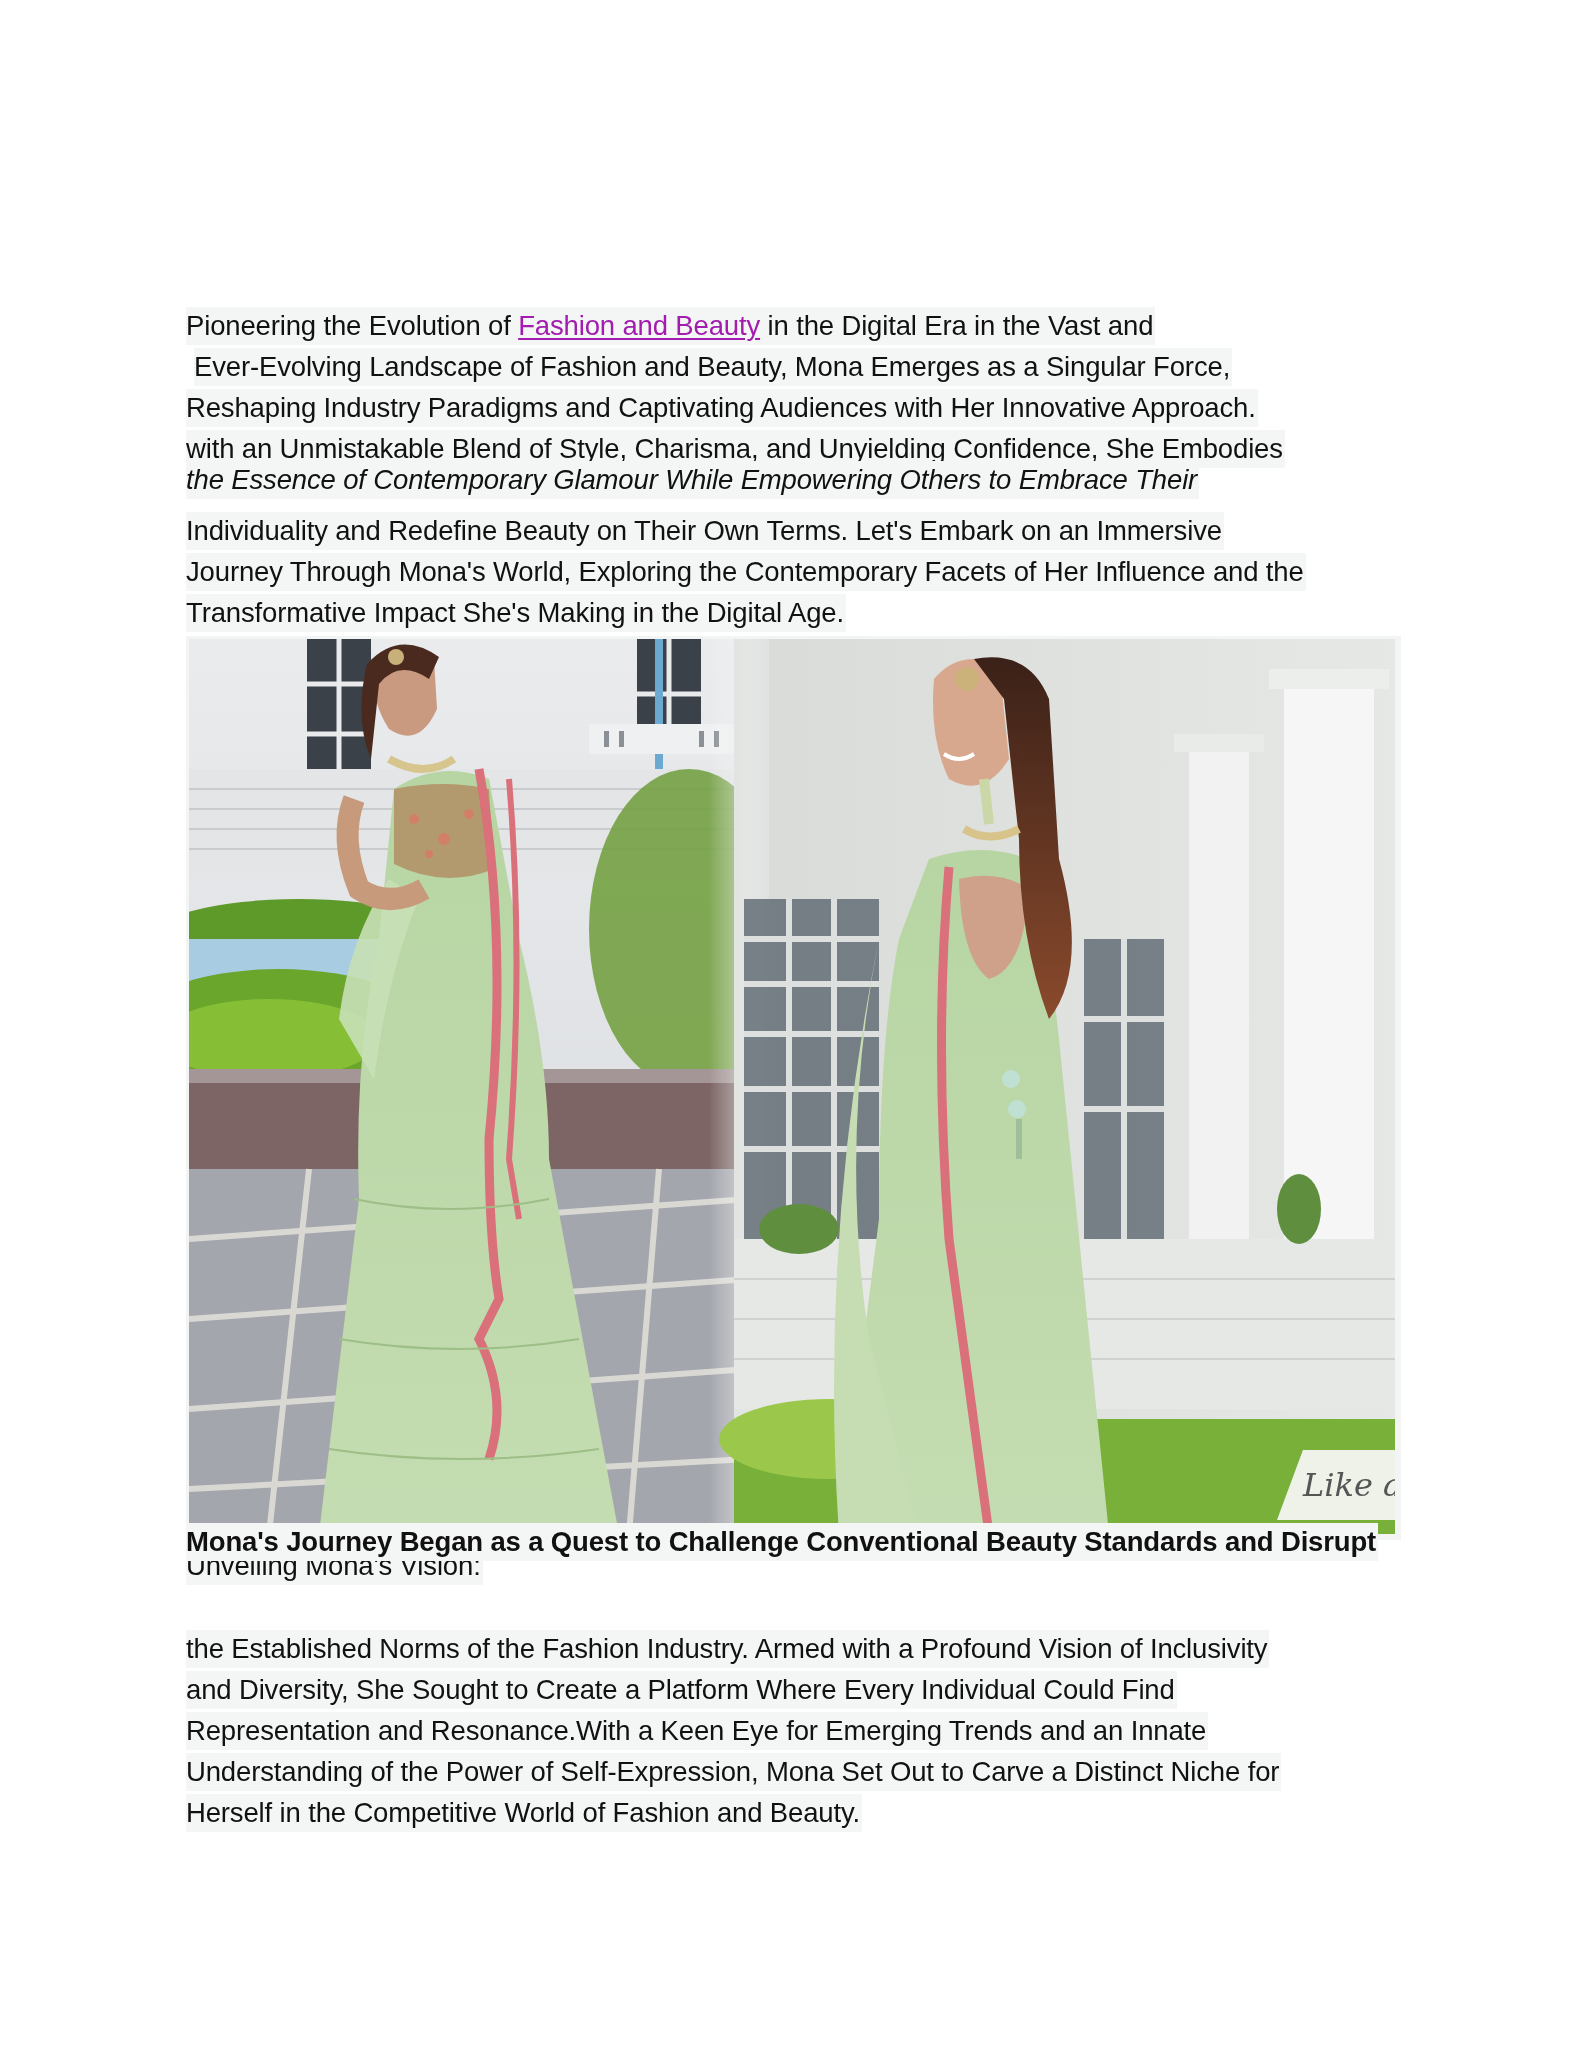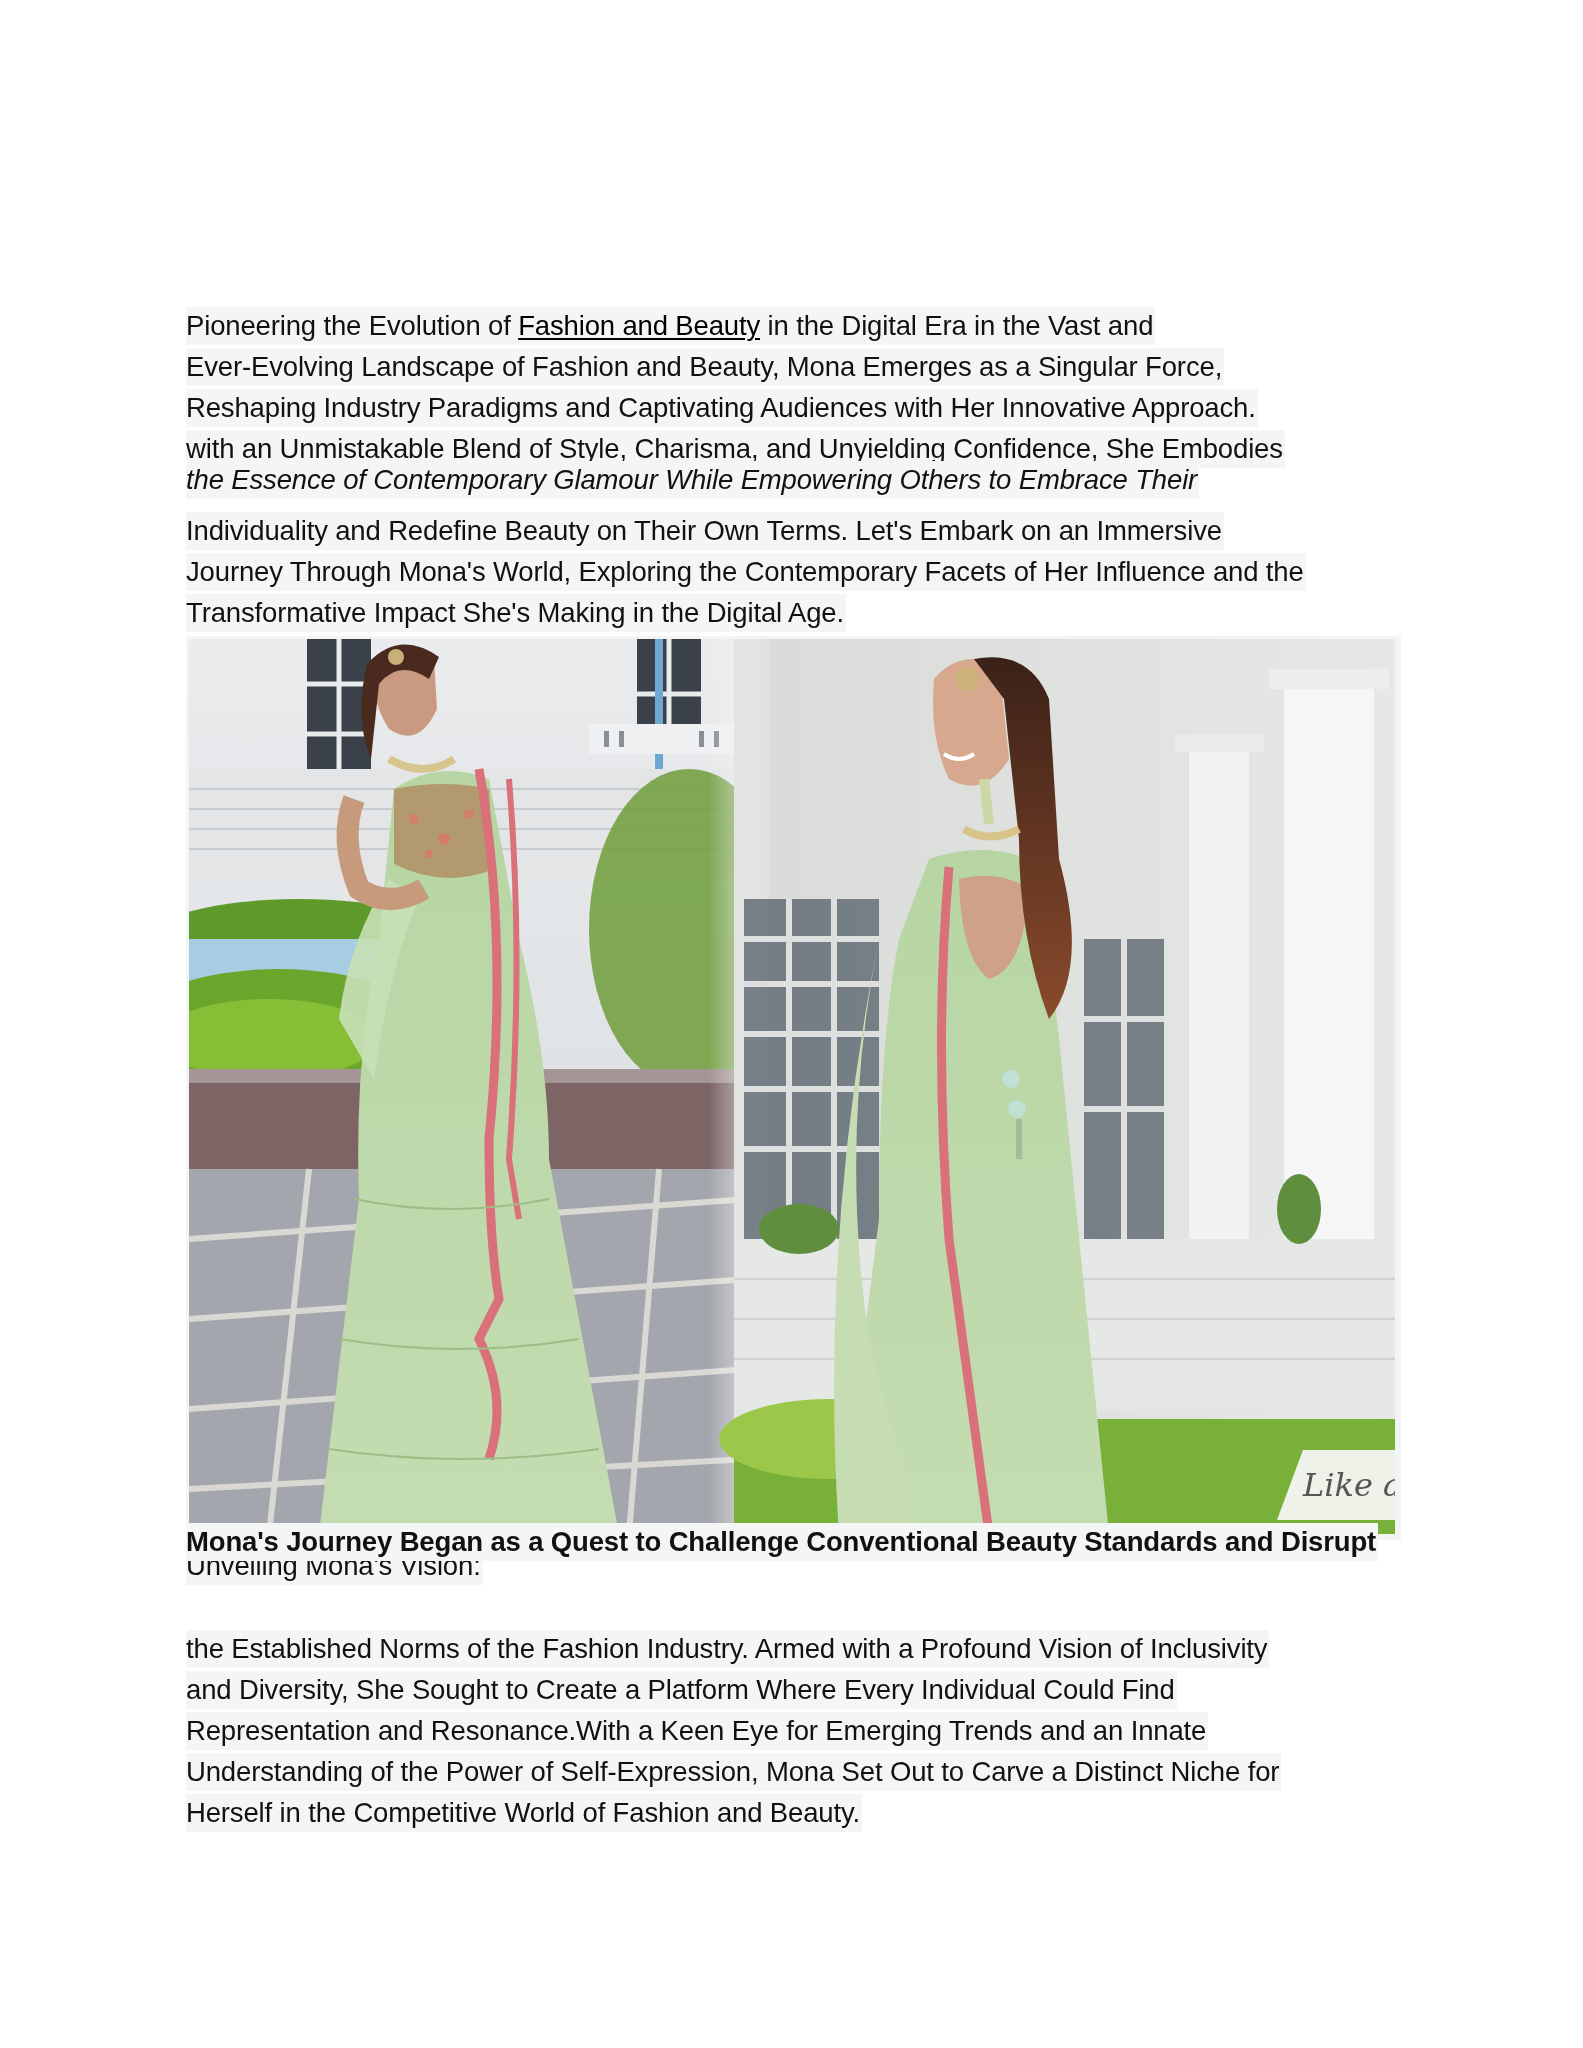--- a/index.html
+++ b/index.html
@@ -1,38 +1,38 @@
 <!DOCTYPE html>
 <html><head>
 <meta charset="utf-8">
 <style>
   html, body { margin: 0; padding: 0; background: #ffffff; }
   body { width: 1583px; height: 2048px; position: relative; overflow: hidden;
          font-family: "Liberation Sans", "DejaVu Sans", sans-serif; color: #111111; }
   .page { position: absolute; left: 0; top: 0; width: 1583px; height: 2048px; background: #fff; }
   .line { position: absolute; left: 186px; height: 38px; line-height: 38px; font-size: 27.5px;
           white-space: nowrap; background: #f4f5f5; padding-right: 2px; letter-spacing: -0.15px; }
-  .link { color: #000000; text-decoration: underline; text-decoration-thickness: 2px; text-underline-offset: 3px; }
+  .link { color: #a21caf; text-decoration: underline; text-decoration-thickness: 2px; text-underline-offset: 3px; }
   .figure { position: absolute; left: 186px; top: 636px; width: 1215px; height: 904px; background: #f3f4f4; }
   .photo { position: absolute; left: 3px; top: 3px; width: 1206px; height: 895px; overflow: hidden; }
   .photo svg { display: block; width: 100%; height: 100%; }
   .watermark { position: absolute; right: 0; bottom: 14px; width: 118px; height: 70px;
                background: #eef2e8; clip-path: polygon(22% 0, 100% 0, 100% 100%, 0 100%);
                font-family: "DejaVu Serif", serif; font-style: italic; font-size: 32px; line-height: 70px;
                padding-left: 26px; box-sizing: border-box; color: #555; white-space: nowrap; overflow: hidden; }
 </style>
 </head>
 <body>
 
 <div class="page">
 
 
   <div>
     <div class="line" style="top:307px;"><span>Pioneering the Evolution of </span><span class="link">Fashion and Beauty</span><span> in the Digital Era in the Vast and</span></div>
-    <div class="line" style="top:348px;">Ever-Evolving Landscape of Fashion and Beauty, Mona Emerges as a Singular Force,</div>
+    <div class="line" style="top:348px;margin-left:8px;">Ever-Evolving Landscape of Fashion and Beauty, Mona Emerges as a Singular Force,</div>
     <div class="line" style="top:389px;">Reshaping Industry Paradigms and Captivating Audiences with Her Innovative Approach.</div>
     <div class="line" style="top:430px;">with an Unmistakable Blend of Style, Charisma, and Unyielding Confidence, She Embodies</div>
     <div class="line" style="top:461px;font-style:italic;">the Essence of Contemporary Glamour While Empowering Others to Embrace Their</div>
     <div class="line" style="top:512px;">Individuality and Redefine Beauty on Their Own Terms. Let's Embark on an Immersive</div>
     <div class="line" style="top:553px;">Journey Through Mona's World, Exploring the Contemporary Facets of Her Influence and the</div>
     <div class="line" style="top:594px;">Transformative Impact She's Making in the Digital Age.</div>
   </div>
 
   <div class="figure">
     <div class="photo" role="img" aria-label="Two photos of a woman in a pastel green embroidered sharara outfit with a pink-bordered dupatta, posing outside a white colonial building">

